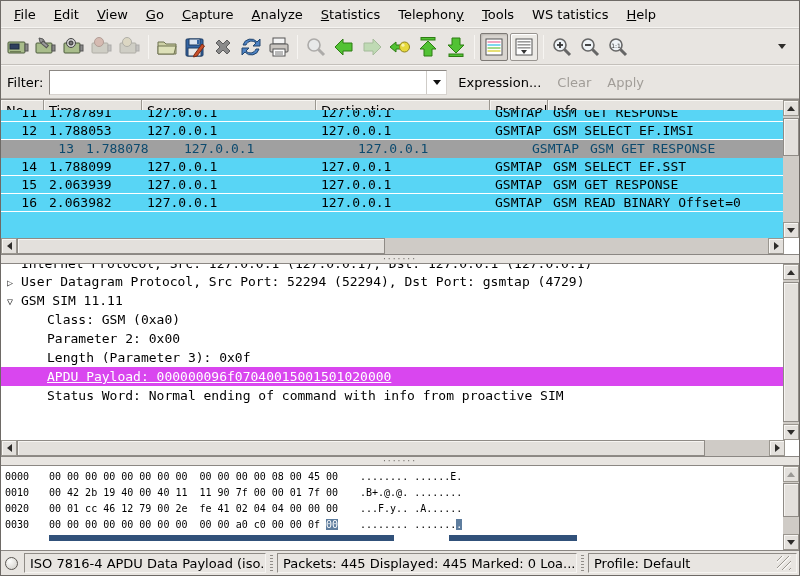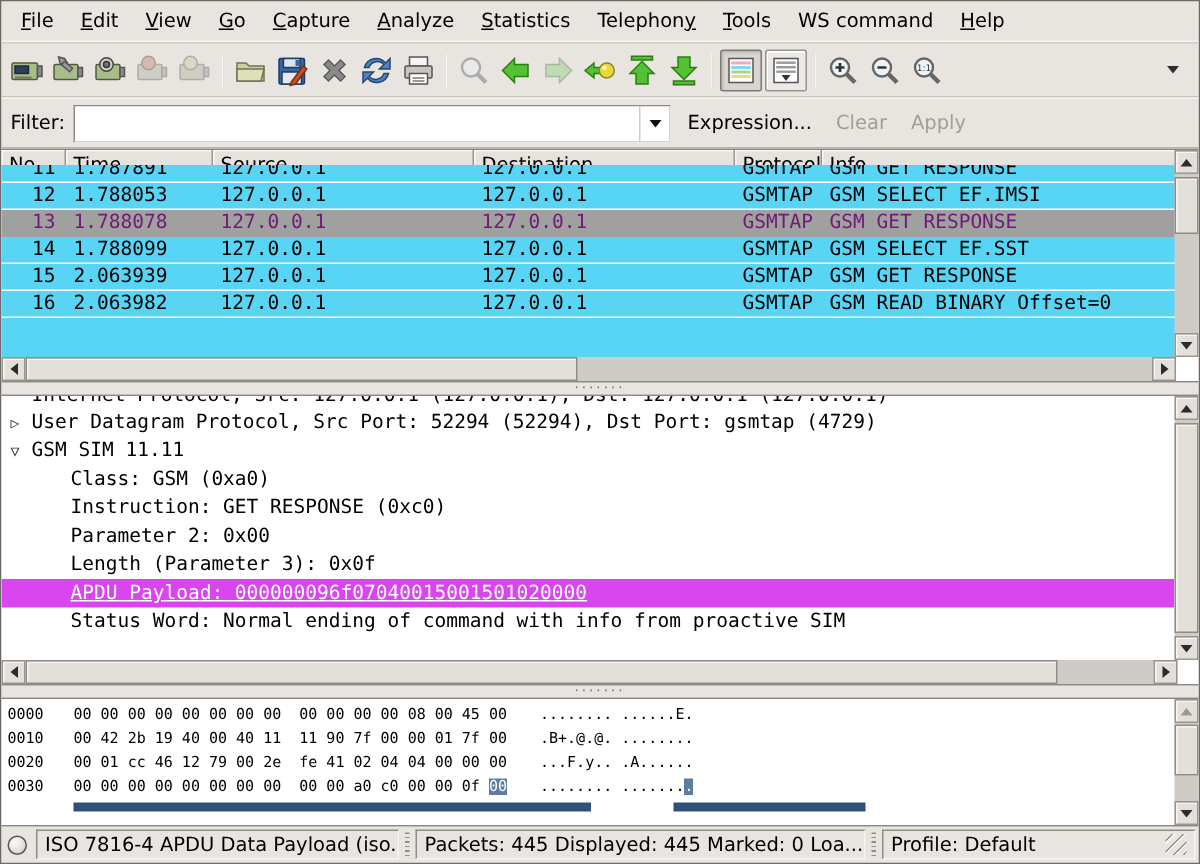--- a/index.html
+++ b/index.html
@@ -51,21 +51,21 @@
   .plist-header{ height:22px; width:783px; }
   .hcell{ background:#e6e3df; border-right:1px solid #9a968f; border-bottom:1px solid #9a968f;
           box-shadow:inset 1px 1px 0 #f8f6f3; padding:3px 4px 0 5px; white-space:nowrap; overflow:hidden; }
   .plist-rows{ position:absolute; top:10px; left:0; width:783px; bottom:16px; overflow:hidden;
                background:#58d5f5; }
   .prow{ height:18px; line-height:17px; font-size:13px; white-space:nowrap;
          background:#58d5f5; border-bottom:1px solid #fff; }
   .prow .c-no{ text-align:right; padding-right:7px; }
   .prow > div{ overflow:hidden; }
   .prow .c-time,.prow .c-src,.prow .c-dst,.prow .c-proto,.prow .c-info{ padding-left:5px; }
-  .prow.selected{ background:#a0a0a0; color:#701a75; border-bottom-color:#a0a0a0; }
+  .prow.selected{ background:#a0a0a0; color:#0c4a6e; border-bottom-color:#a0a0a0;padding-left:37px; }
   .prow-clip{ height:12px; overflow:hidden; position:relative; }
   .prow-clip .prow{ position:absolute; bottom:0; left:0; right:0; }
   .plist-filler{ height:14px; background:#58d5f5; }
   
   .hscroll{ position:absolute; left:0; bottom:0; height:16px; display:flex; background:#cfcbc6; }
   .sb-btn{ width:16px; height:16px; background:#e3e0dc; border:1px solid #9a968f;
            box-shadow:inset 1px 1px 0 #f8f6f3; display:flex; align-items:center; justify-content:center; }
   .sb-thumb{ background:#e3e0dc; border:1px solid #8f8b86; box-shadow:inset 1px 1px 0 #f6f4f1; }
   .vscroll{ position:absolute; right:0; width:16px; background:#cfcbc6;
             display:flex; flex-direction:column; }
@@ -127,21 +127,21 @@
   <div class="menubar">
     <span class="menu-item"><u>F</u>ile</span>
     <span class="menu-item"><u>E</u>dit</span>
     <span class="menu-item"><u>V</u>iew</span>
     <span class="menu-item"><u>G</u>o</span>
     <span class="menu-item"><u>C</u>apture</span>
     <span class="menu-item"><u>A</u>nalyze</span>
     <span class="menu-item"><u>S</u>tatistics</span>
     <span class="menu-item">Telephon<u>y</u></span>
     <span class="menu-item"><u>T</u>ools</span>
-    <span class="menu-item">WS command</span>
+    <span class="menu-item">WS tatistics</span>
     <span class="menu-item"><u>H</u>elp</span>
   </div>
 
   <div class="toolbar">
     <div class="tbtn">
       <svg width="24" height="24" viewBox="0 0 24 24">
         <rect x="2" y="7" width="17" height="11" rx="1" fill="#a9bd8b" stroke="#4c5c3c"></rect>
         <rect x="4" y="9" width="9" height="5" fill="#2e3e5e" stroke="#1c2a40"></rect>
         <rect x="19" y="9" width="3" height="7" fill="#8a8a8a" stroke="#555"></rect>
         <rect x="4" y="16" width="11" height="1.5" fill="#6d7d55"></rect>
@@ -403,21 +403,20 @@
       <div class="det-clip">
         <div class="det-row">Internet Protocol, Src: 127.0.0.1 (127.0.0.1), Dst: 127.0.0.1 (127.0.0.1)</div>
       </div>
       <div class="det-row">
         <span class="expander">▷</span><span>User Datagram Protocol, Src Port: 52294 (52294), Dst Port: gsmtap (4729)</span>
       </div>
       <div class="det-row">
         <span class="expander">▽</span><span>GSM SIM 11.11</span>
       </div>
       <div class="det-row det-child">Class: GSM (0xa0)</div>
-      <div class="det-row det-child">Instruction: GET RESPONSE (0xc0)</div>
       <div class="det-row det-child">Parameter 2: 0x00</div>
       <div class="det-row det-child">Length (Parameter 3): 0x0f</div>
       <div class="det-row det-child selected">APDU Payload: 000000096f07040015001501020000</div>
       <div class="det-row det-child">Status Word: Normal ending of command with info from proactive SIM</div>
     </div>
     <div class="hscroll" style="width:784px;">
       <div class="sb-btn">
           <span class="tri-left"></span>
         </div>
       <div class="sb-thumb" style="width:688px;"></div>

